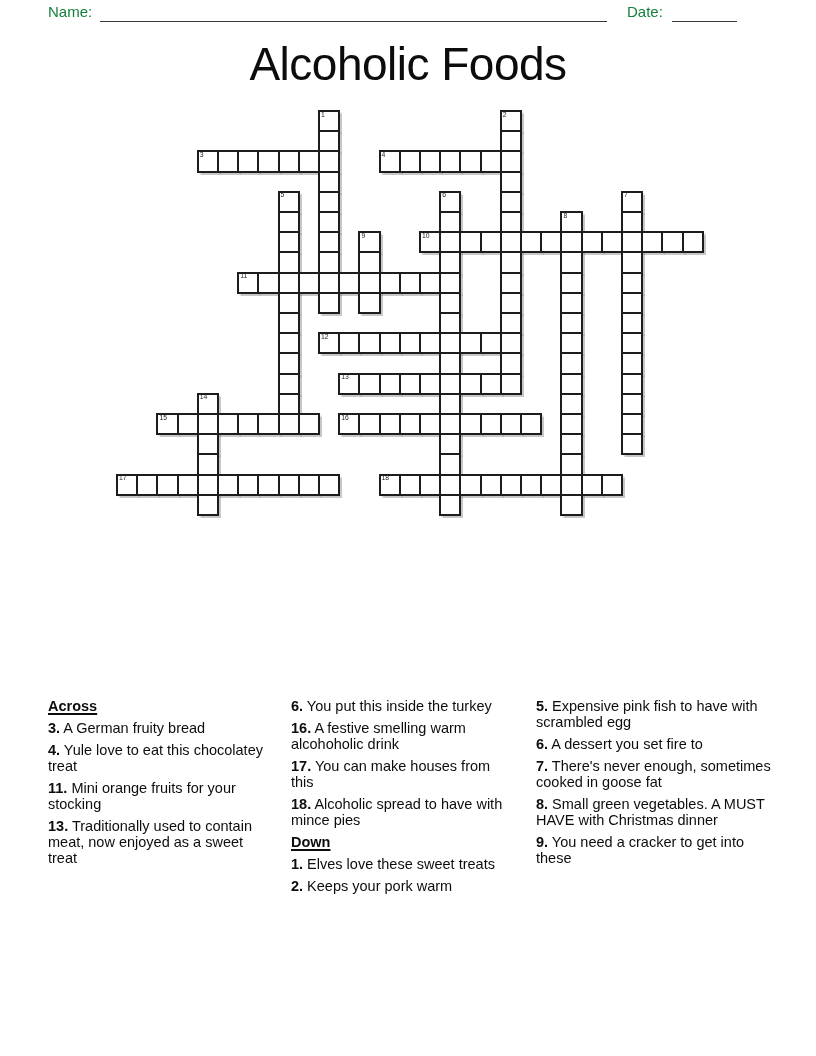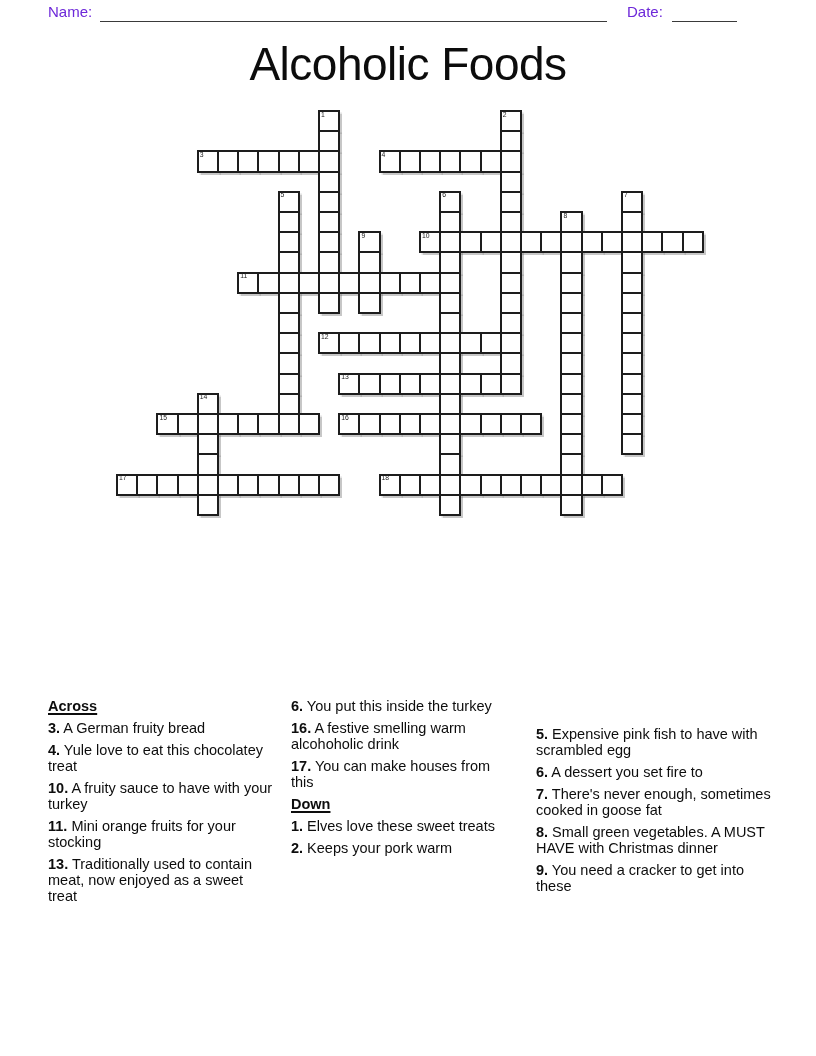--- a/index.html
+++ b/index.html
@@ -1,21 +1,21 @@
 <!DOCTYPE html>
 <html><head>
 <meta charset="utf-8">
 <style>
   html,body{margin:0;padding:0;background:#fff;}
   .page{
     position:relative;width:816px;height:1056px;background:#ffffff;overflow:hidden;
     font-family:"Liberation Sans",sans-serif;color:#111;
   }
   
-  .hdr-label{position:absolute;top:3px;font-size:15px;color:#6d28d9;}
+  .hdr-label{position:absolute;top:3px;font-size:15px;color:#15803d;}
   .blank-line{position:absolute;top:4px;height:17px;border-bottom:1.6px solid #3a3a3a;}
   
   .title{
     position:absolute;top:37px;left:0;width:100%;text-align:center;
     font-size:46px;font-weight:400;letter-spacing:-0.5px;color:#0c0c0c;
   }
   
   .grid{position:absolute;left:116px;top:110px;width:590px;height:408px;}
   .cell{
     position:absolute;width:22.2px;height:22.2px;box-sizing:border-box;
@@ -24,21 +24,21 @@
   }
   .cellnum{
     position:absolute;top:-1.5px;left:1px;font-size:6.8px;line-height:8px;color:#222;
     letter-spacing:0;
   }
   
   .clues{position:absolute;top:698px;left:0;width:816px;}
   .clue-col{position:absolute;top:0;}
   .clue-col.c1{left:48px;width:226px;}
   .clue-col.c2{left:291px;width:213px;}
-  .clue-col.c3{left:536px;width:236px;margin-top:28px;}
+  .clue-col.c3{left:536px;width:236px;}
   .clue-header{
     font-size:14.5px;font-weight:bold;text-decoration:underline;
     text-decoration-thickness:1.5px;text-underline-offset:2px;
     line-height:16px;margin:0 0 6px 0;color:#0d0d0d;
   }
   .clue{font-size:14.5px;line-height:16px;margin:0 0 6px 0;color:#0d0d0d;}
   .clue .clue-num{font-weight:bold;}
 </style>
 </head>
 <body>
@@ -258,28 +258,28 @@
       <div class="cell" style="left: 80.8px; top: 383.8px;"></div>
       <div class="cell" style="left: 323.2px; top: 383.8px;"></div>
       <div class="cell" style="left: 444.4px; top: 383.8px;"></div>
     </div>
 
   <div class="clues">
     <div class="clue-col c1">
         <div class="clue-header">Across</div>
         <p class="clue"><span class="clue-num">3.</span> A German fruity bread</p>
         <p class="clue"><span class="clue-num">4.</span> Yule love to eat this chocolatey treat</p>
-        <p class="clue"><span class="clue-num">10.</span> A fruity sauce to have with your turkey</p>
         <p class="clue"><span class="clue-num">11.</span> Mini orange fruits for your stocking</p>
         <p class="clue"><span class="clue-num">13.</span> Traditionally used to contain meat, now enjoyed as a sweet treat</p>
       </div>
     <div class="clue-col c2">
         <p class="clue"><span class="clue-num">6.</span> You put this inside the turkey</p>
         <p class="clue"><span class="clue-num">16.</span> A festive smelling warm alcohoholic drink</p>
         <p class="clue"><span class="clue-num">17.</span> You can make houses from this</p>
+        <p class="clue"><span class="clue-num">18.</span> Alcoholic spread to have with mince pies</p>
         <div class="clue-header">Down</div>
         <p class="clue"><span class="clue-num">1.</span> Elves love these sweet treats</p>
         <p class="clue"><span class="clue-num">2.</span> Keeps your pork warm</p>
       </div>
     <div class="clue-col c3">
         <p class="clue"><span class="clue-num">5.</span> Expensive pink fish to have with scrambled egg</p>
         <p class="clue"><span class="clue-num">6.</span> A dessert you set fire to</p>
         <p class="clue"><span class="clue-num">7.</span> There's never enough, sometimes cooked in goose fat</p>
         <p class="clue"><span class="clue-num">8.</span> Small green vegetables. A MUST HAVE with Christmas dinner</p>
         <p class="clue"><span class="clue-num">9.</span> You need a cracker to get into these</p>

